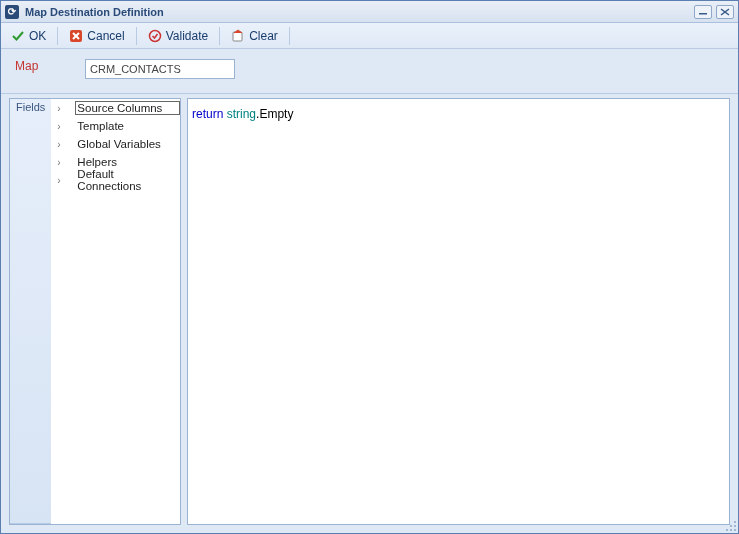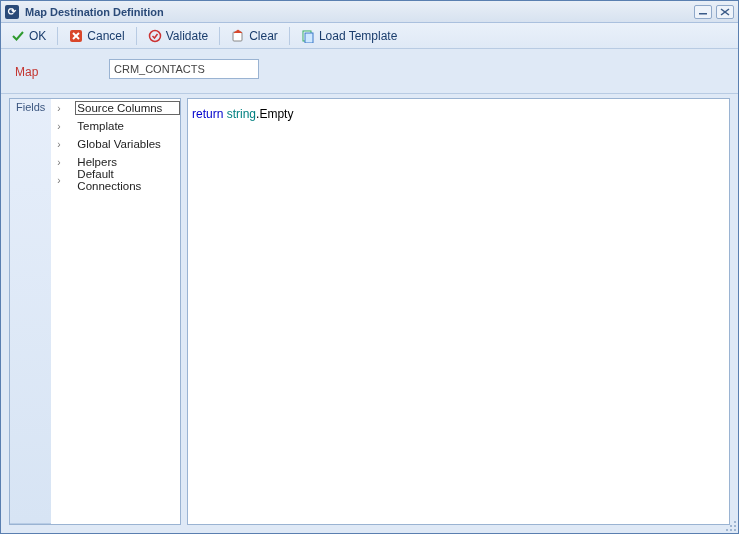--- a/index.html
+++ b/index.html
@@ -68,35 +68,34 @@
     width: 1px; height: 18px;
     background: #b8cbe3;
     margin: 0 3px;
   }
   .tbtn .ico { width: 14px; height: 14px; display:inline-flex; align-items:center; justify-content:center; }
 
   .form-row {
     background: #dfe9f6;
     padding: 10px 14px 14px 14px;
     border-bottom: 1px solid #b8cbe3;
-    display: flex; align-items: flex-end;
+    display: flex; align-items: flex-start;
   }
   .form-row label {
     width: 70px;
     color: #c43530;
     font-size: 12px;
   }
   .form-row input[type=text] {
     width: 150px; height: 20px;
     border: 1px solid #9ab3d2;
     background: #fff;
     padding: 1px 4px;
     font-size: 11px;
     color: #444;
-    margin-left: 24px;
   }
 
   .body-area {
     flex: 1;
     background: #dfe9f6;
     padding: 4px 8px 8px 8px;
     display: flex;
     gap: 6px;
     min-height: 0;
   }
@@ -214,29 +213,20 @@
     <div class="tbtn">
       <span class="ico">
         <svg width="14" height="14" viewBox="0 0 14 14">
             <rect x="2" y="3" width="9" height="9" rx="1" fill="#fff" stroke="#888" stroke-width="1"></rect>
             <path d="M3 4 L7 1 L11 4" fill="#d9472b" stroke="#d9472b" stroke-width="1"></path>
           </svg>
       </span>
       <span>Clear</span>
     </div>
     <div class="tsep"></div>
-    <div class="tbtn">
-      <span class="ico">
-        <svg width="14" height="14" viewBox="0 0 14 14">
-            <rect x="2" y="2" width="8" height="10" fill="#fff" stroke="#3a6" stroke-width="1"></rect>
-            <rect x="4" y="4" width="8" height="10" fill="#cfe8ff" stroke="#3a78c8" stroke-width="1"></rect>
-          </svg>
-      </span>
-      <span>Load Template</span>
-    </div>
   </div>
 
   <div class="form-row">
     <label>Map</label>
     <input type="text" readonly="" value="CRM_CONTACTS" style="">
   </div>
 
   <div class="body-area">
 
     <div class="panel fields-panel">

